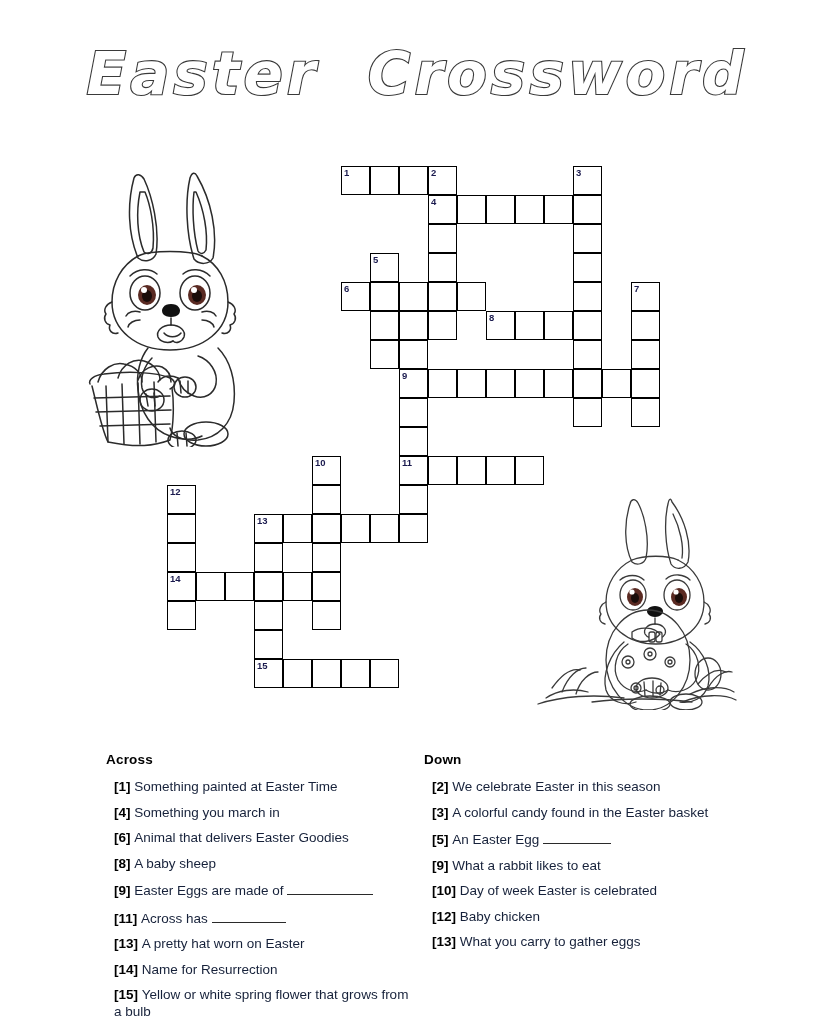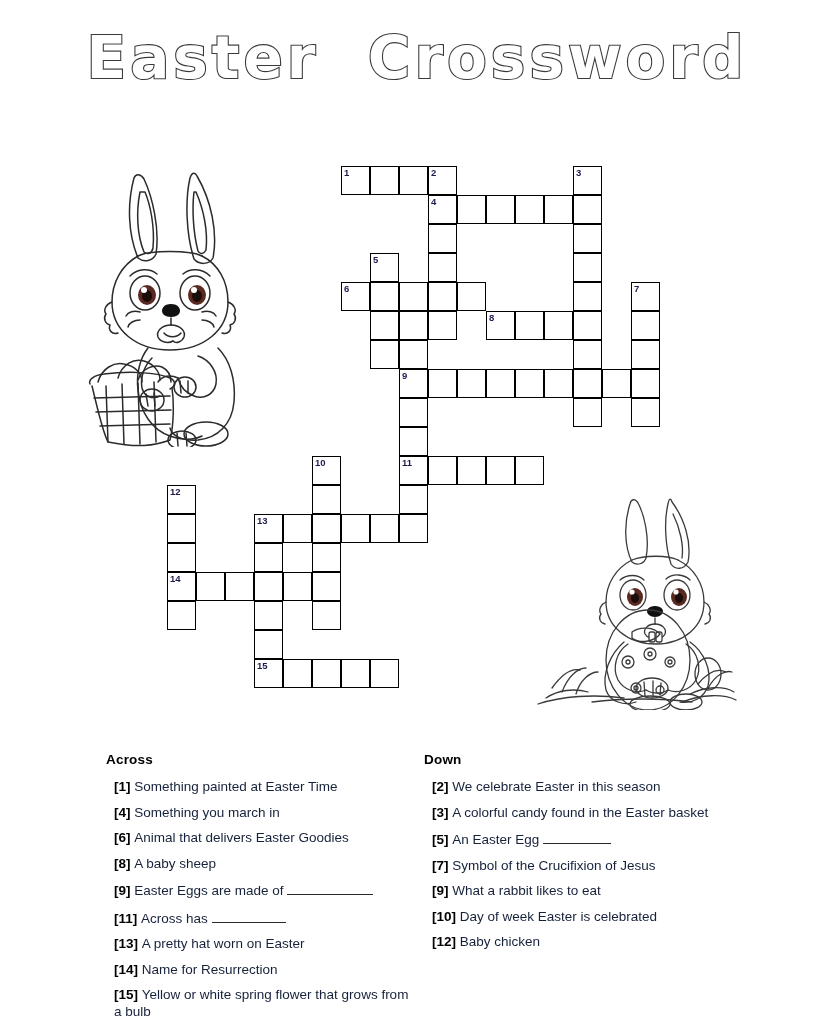--- a/index.html
+++ b/index.html
@@ -4,21 +4,21 @@
 <style>
   html,body{margin:0;padding:0;}
   body{
     width:834px;height:1028px;background:#ffffff;
     font-family:"Liberation Sans", sans-serif;
     position:relative;overflow:hidden;
   }
   #page{position:absolute;inset:0;}
 
   
-  .title-wrap{position:absolute;left:0;top:28px;width:834px;text-align:center;}
+  .title-wrap{position:absolute;left:0;top:44px;width:834px;text-align:center;font-style:italic;}
   .title{
     font-family:"DejaVu Sans", sans-serif;
     font-size:58px;font-weight:700;letter-spacing:4px;
     color:#ffffff;
     -webkit-text-stroke:2.2px #3a3a3a;
     paint-order:stroke fill;
     text-shadow:0 0 0 #3a3a3a;
     white-space:pre;
     line-height:1.05;
   }
@@ -349,21 +349,21 @@
           <div class="clue"><span class="cnum">[14] </span><span>Name for Resurrection</span></div>
           <div class="clue"><span class="cnum">[15] </span><span>Yellow or white spring flower that grows from a bulb</span></div>
         </div>
     </div>
     <div class="clue-col" id="down-col">
       <div class="clue-head">Down</div>
       <div id="down-list">
           <div class="clue"><span class="cnum">[2] </span><span>We celebrate Easter in this season</span></div>
           <div class="clue"><span class="cnum">[3] </span><span>A colorful candy found in the Easter basket</span></div>
           <div class="clue"><span class="cnum">[5] </span><span>An Easter Egg </span><span class="blank b-short"></span></div>
-          <div class="clue"><span class="cnum">[7] </span><span>Symbol of the Crucifixion of Jesus</span></div>
           <div class="clue"><span class="cnum">[9] </span><span>What a rabbit likes to eat</span></div>
           <div class="clue"><span class="cnum">[10] </span><span>Day of week Easter is celebrated</span></div>
           <div class="clue"><span class="cnum">[12] </span><span>Baby chicken</span></div>
+          <div class="clue"><span class="cnum">[13] </span><span>What you carry to gather eggs</span></div>
         </div>
     </div>
   </div>
 
 </div>
 
 </body></html>

